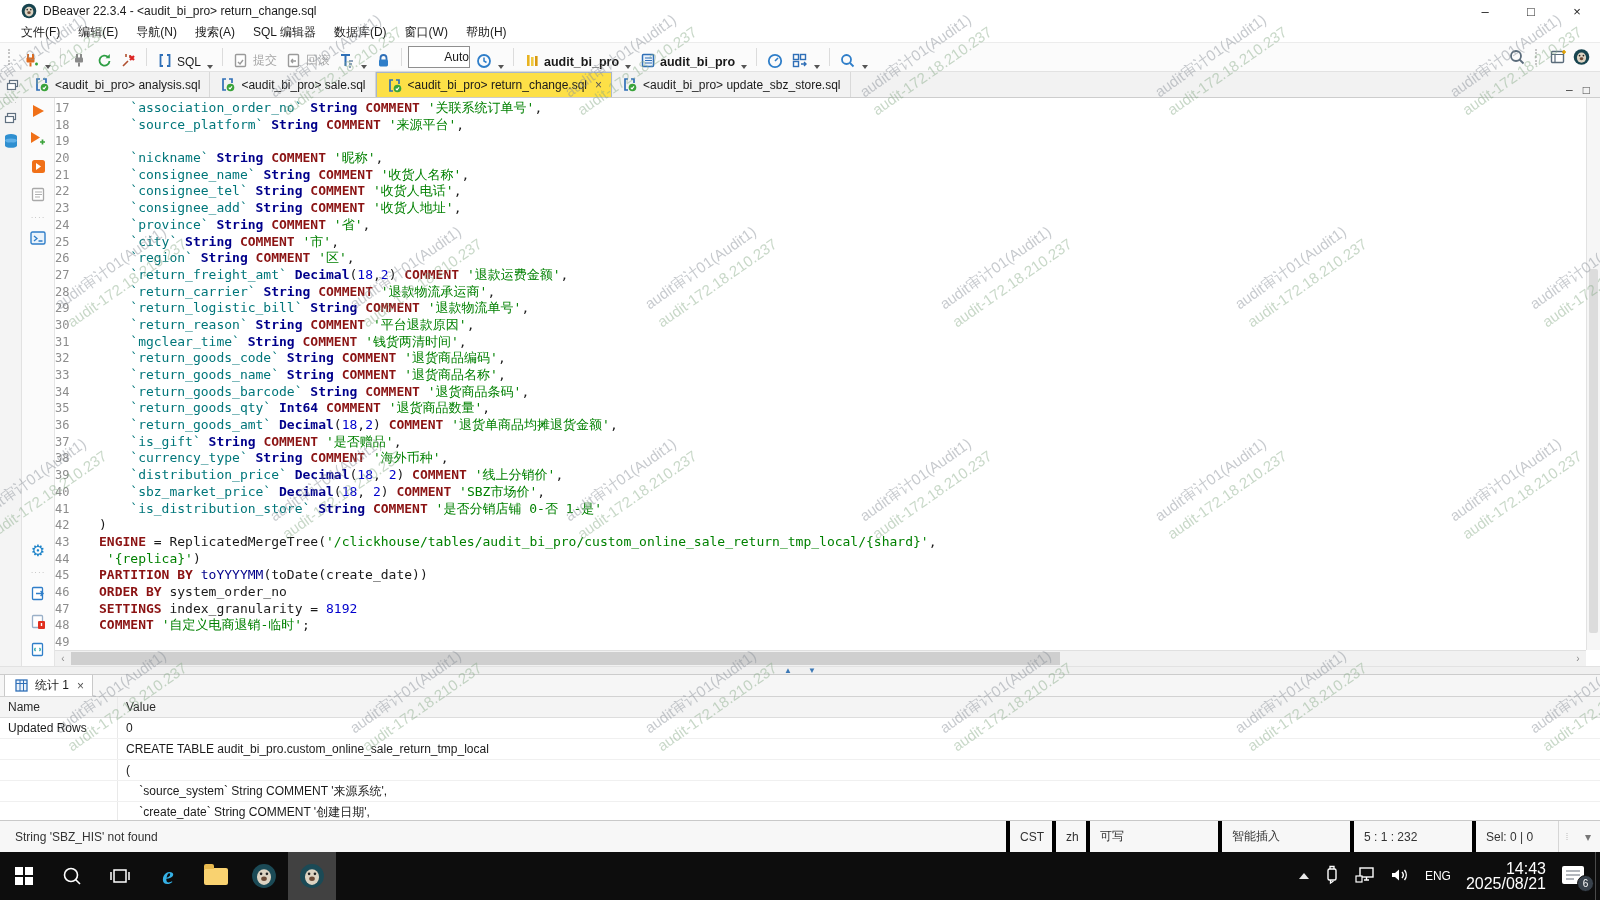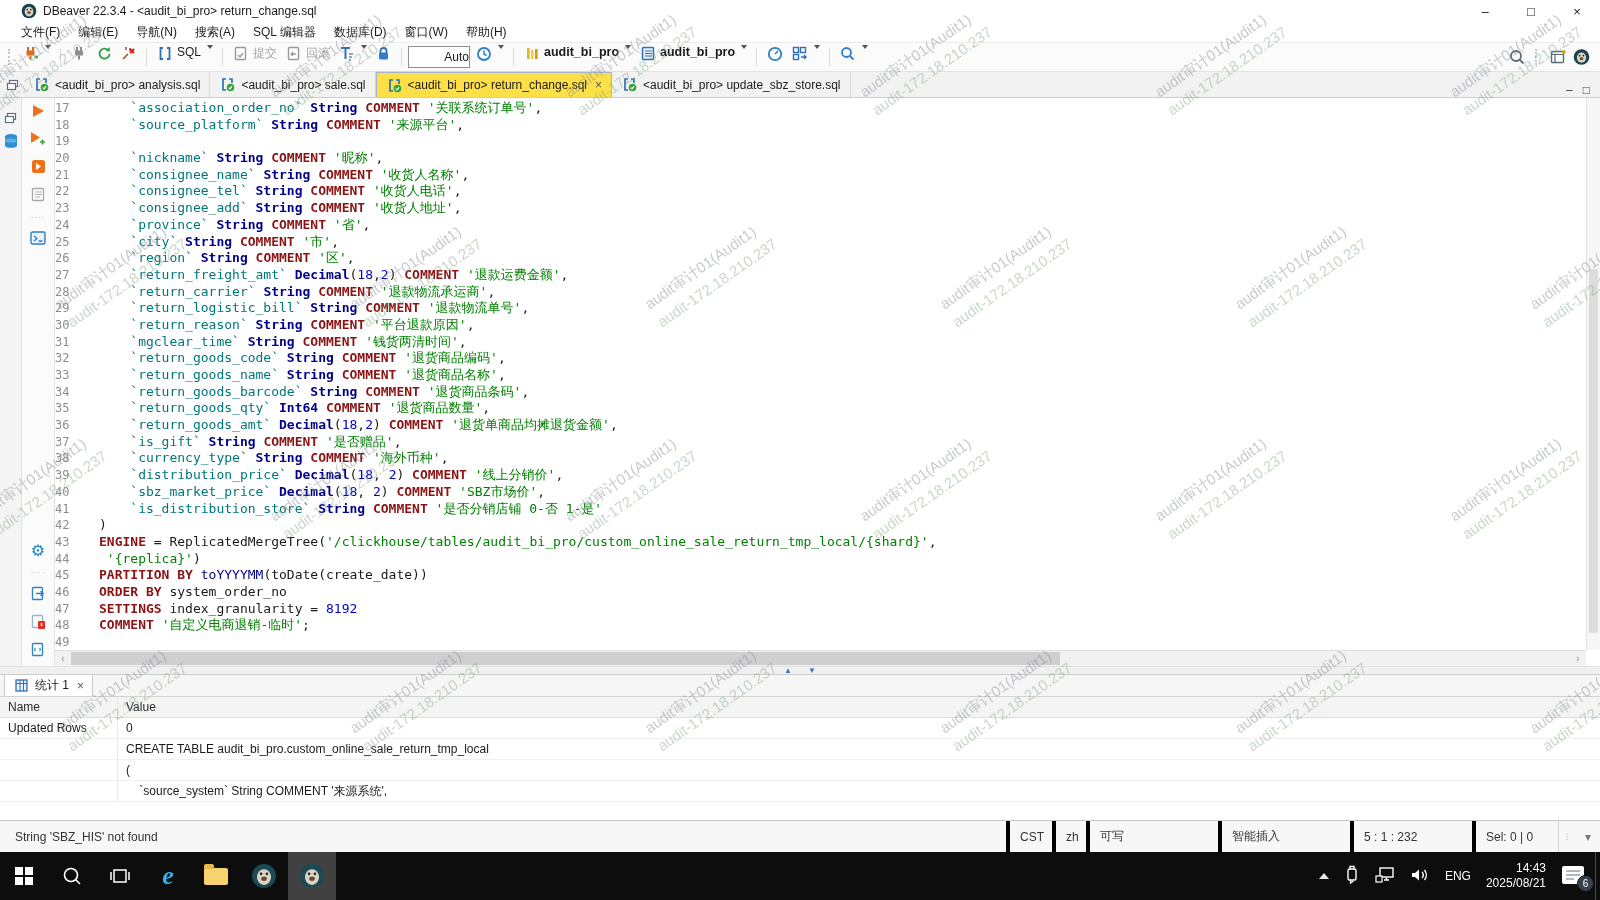--- a/index.html
+++ b/index.html
@@ -15,21 +15,21 @@
 
 
 .menubar{height:20px;flex:none;display:flex;align-items:center;background:#fff;padding-left:12px}
 .menu-item{padding:0 9px;height:100%;display:flex;align-items:center;white-space:nowrap}
 
 
 .toolbar{height:30px;flex:none;display:flex;align-items:center;background:#fbfbfb;
   border-top:1px solid #ececec;border-bottom:1px solid #e2e2e2;padding:0 4px;gap:2px}
 .tgrip{width:5px;height:16px;border-left:2px dotted #c6c6c6;margin:0 4px}
 .tsep{width:1px;height:18px;background:#dcdcdc;margin:0 4px}
-.tbtn{height:24px;display:flex;align-items:flex-start;gap:4px;padding:0 3px;white-space:nowrap}
+.tbtn{height:24px;display:flex;align-items:flex-end;gap:4px;padding:0 3px;white-space:nowrap}
 .drop{width:0;height:0;border-left:3.5px solid transparent;border-right:3.5px solid transparent;border-top:4px solid #555;margin-left:2px}
 .disabled{color:#a6a6a6}
 .combo{width:62px;height:22px;border:1px solid #8f8f8f;background:#fff;display:flex;align-items:center;justify-content:flex-end}
 .bname{font-weight:bold;font-size:12.5px}
 .i16{width:17px;height:17px;display:inline-flex;align-items:center;justify-content:center;flex:none}
 .toolbar-right{margin-left:auto;display:flex;align-items:center;gap:6px;padding-right:6px}
 
 
 .tabbar{height:26px;flex:none;display:flex;align-items:flex-end;background:#f2f2f2;border-bottom:1px solid #cdcdcd}
 .pane-btn{width:24px;height:100%;display:flex;align-items:center;justify-content:center}
@@ -87,21 +87,21 @@
 
 
 .taskbar{height:48px;flex:none;background:#0d0d0d;display:flex;align-items:stretch;color:#fff}
 .ttile{width:48px;display:flex;align-items:center;justify-content:center;position:relative}
 .ttile.active{background:#414141}
 .ie-e{color:#35b1e6;font-size:26px;font-style:italic;font-family:"Liberation Serif",serif;font-weight:bold}
 .folder{width:24px;height:17px;background:#f9d270;border-radius:2px;position:relative}
 .folder:before{content:"";position:absolute;left:0;top:-4px;width:10px;height:5px;background:#e7b94e;border-radius:2px 2px 0 0}
 .tray{margin-left:auto;display:flex;align-items:center;gap:15px;padding-right:8px}
 .chev-up{width:0;height:0;border-left:5px solid transparent;border-right:5px solid transparent;border-bottom:6px solid #e8e8e8}
-.clockblk{text-align:right;font-size:12px;line-height:15px;white-space:nowrap}
+.clockblk{text-align:right;font-size:16px;line-height:15px;white-space:nowrap}
 .notif{position:relative;width:26px;height:22px}
 .badge{position:absolute;right:-7px;bottom:-5px;width:17px;height:17px;border-radius:50%;background:#38414b;color:#fff;
   font-size:10px;display:flex;align-items:center;justify-content:center;border:1px solid #0d0d0d}
 .showdesk{width:5px;border-left:1px solid #4a4a4a}
 
 
 .watermark{position:absolute;left:0;top:0;width:1600px;height:852px;pointer-events:none;overflow:hidden;z-index:40}
 .wm{position:absolute;transform:rotate(-35deg);font-size:15px;line-height:22px;white-space:nowrap}
 .wm .w1{color:rgba(138,144,152,.48);display:block}
 .wm .w2{color:rgba(134,168,134,.45);display:block}
@@ -574,20 +574,24 @@
       <span class="cvalue">CREATE TABLE audit_bi_pro.custom_online_sale_return_tmp_local</span>
     </div>
           <div class="rrow">
       <span class="cname"></span>
       <span class="cvalue">(</span>
     </div>
           <div class="rrow">
       <span class="cname"></span>
       <span class="cvalue">    `source_system` String COMMENT '来源系统',</span>
     </div>
+          <div class="rrow">
+      <span class="cname"></span>
+      <span class="cvalue">    `create_date` String COMMENT '创建日期',</span>
+    </div>
         </div>
     </div>
   </div>
 
   <div class="statusbar">
     <span class="smsg">String 'SBZ_HIS' not found</span>
     <span id="status-cells" style="display:flex;align-items:stretch">
         <span class="scell sc0">CST</span>
         <span class="scell sc1">zh</span>
         <span class="scell sc2">可写</span>

